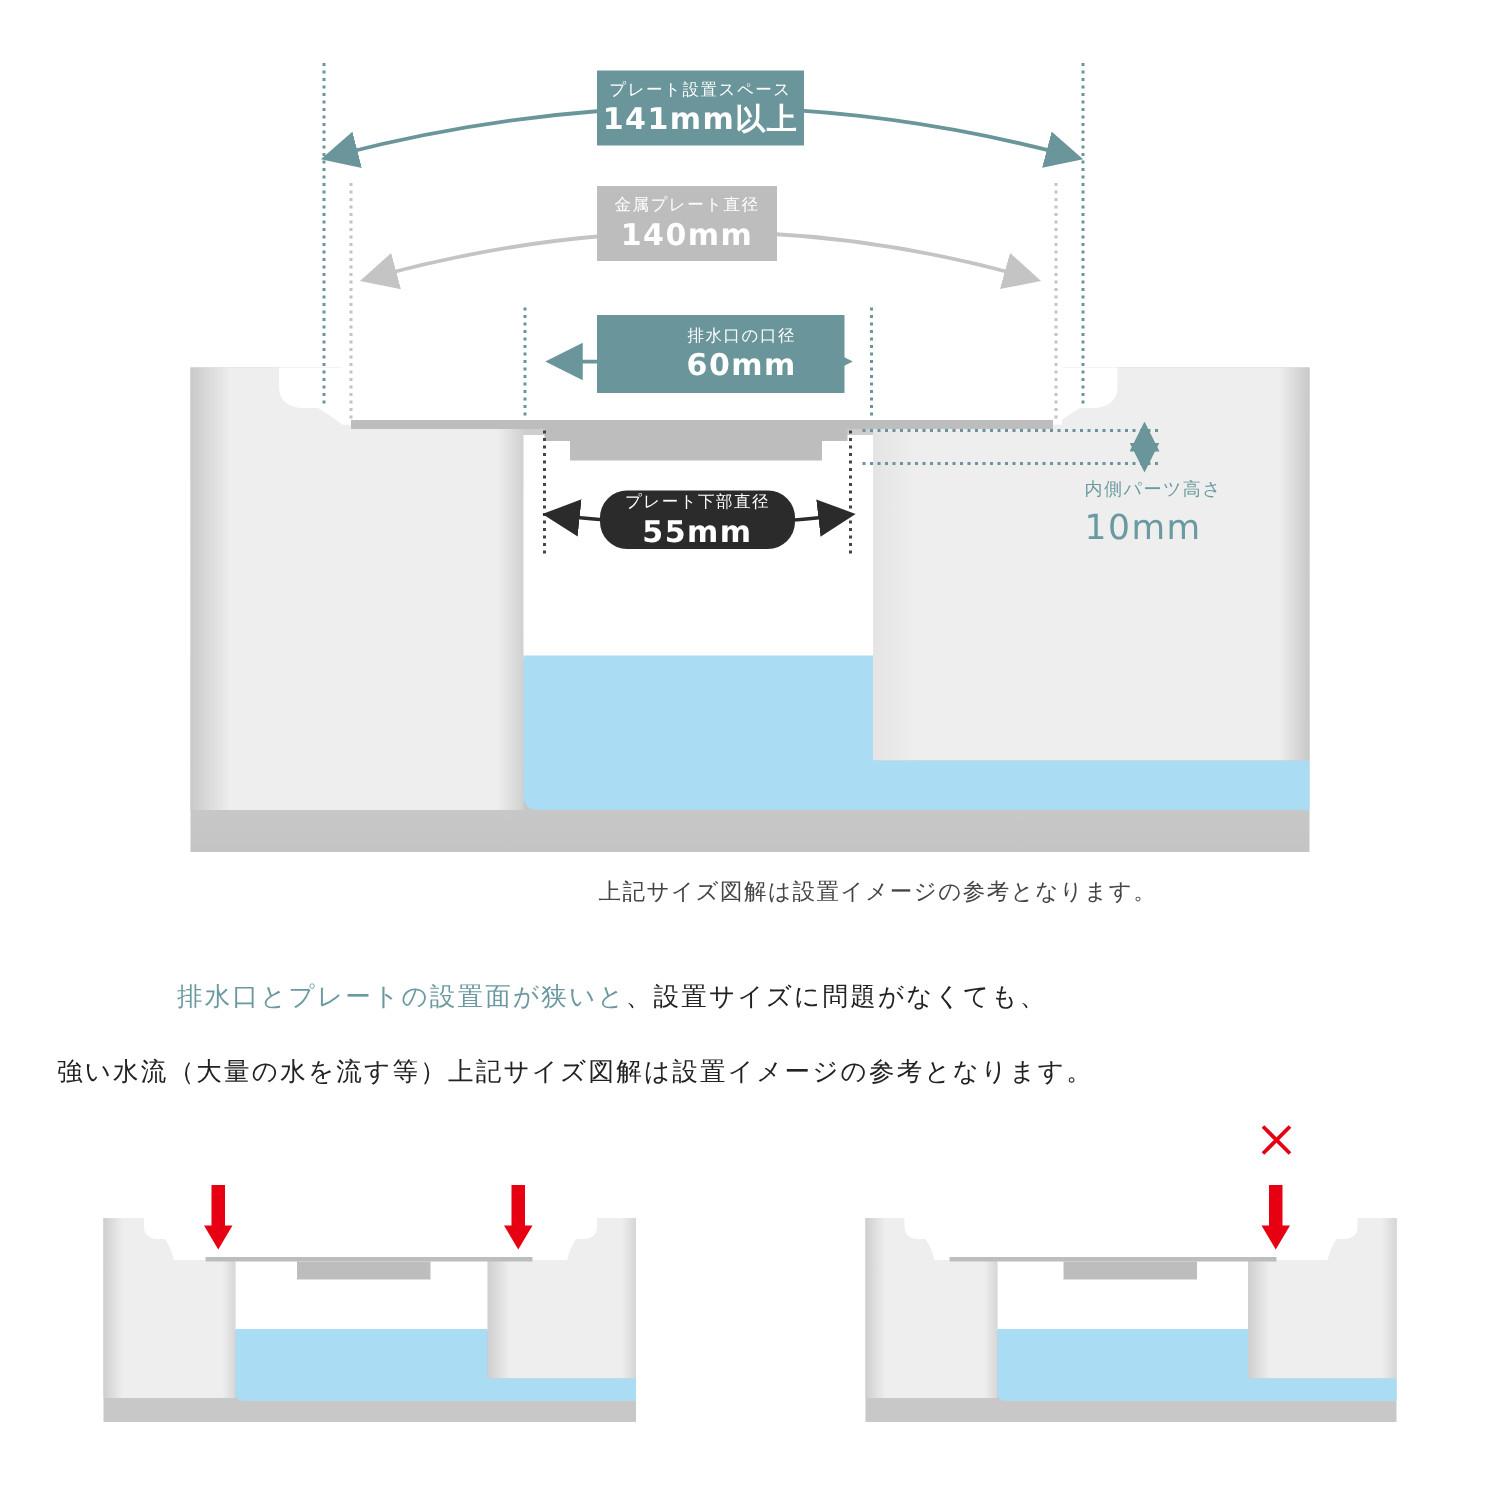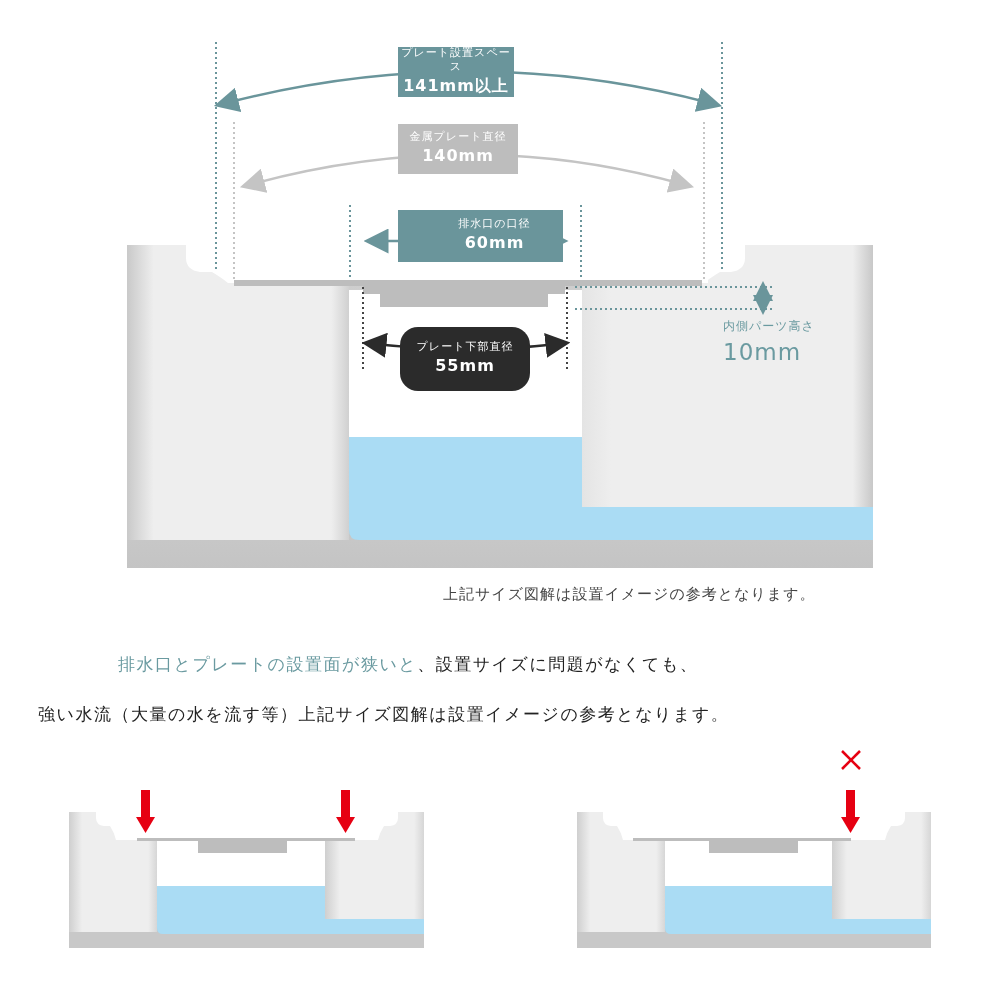--- a/index.html
+++ b/index.html
@@ -1,22 +1,22 @@
 <!DOCTYPE html>
 <html><head>
   <meta charset="utf-8">
   <style>
     html, body { margin:0; padding:0; background:#ffffff; }
     body { width:1000px; height:1000px; position:relative; overflow:hidden; font-family:"DejaVu Sans", sans-serif; }
     .abs { position:absolute; }
     svg { position:absolute; left:0; top:0; }
     .label-box { position:absolute; display:flex; flex-direction:column; align-items:center; justify-content:center; color:#fff; text-align:center; }
     .label-box .small { font-size:11px; letter-spacing:1px; line-height:14px; }
-    .label-box .big { font-size:16px; font-weight:bold; letter-spacing:1px; line-height:24px; }
-    .caption { position:absolute; font-size:15px; color:#444; letter-spacing:1px;margin-left:44px; }
+    .label-box .big { font-size:20px; font-weight:bold; letter-spacing:1px; line-height:24px; }
+    .caption { position:absolute; font-size:15px; color:#444; letter-spacing:1px; }
     .headline { position:absolute; font-size:17px; color:#222; letter-spacing:1.5px; white-space:nowrap; }
     .accent { color:#6a9aa0; }
     .side-label { position:absolute; color:#6a9aa0; }
   </style>
 </head>
 <body>
 
 <div class="abs" style="left:0;top:0;width:1000px;height:600px;">
   <svg width="1000" height="600">
     <defs>
@@ -81,33 +81,33 @@
     <line x1="575" y1="287" x2="773" y2="287" stroke="#6a959b" stroke-width="2" stroke-dasharray="2,3"></line>
     <line x1="575" y1="309" x2="773" y2="309" stroke="#6a959b" stroke-width="2" stroke-dasharray="2,3"></line>
     <line x1="763" y1="291" x2="763" y2="305" stroke="#6a959b" stroke-width="2" marker-start="url(#arT)" marker-end="url(#arT)"></line>
 
     <path d="M710,103 Q470,40 226,103" fill="none" stroke="#6a959b" stroke-width="2.5" marker-start="url(#arT)" marker-end="url(#arT)"></path>
     <path d="M682,184 Q470,125 252,184" fill="none" stroke="#c4c4c4" stroke-width="2.5" marker-start="url(#arG)" marker-end="url(#arG)"></path>
     <line x1="376" y1="241" x2="556" y2="241" stroke="#6a959b" stroke-width="2.5" marker-start="url(#arT)" marker-end="url(#arT)"></line>
     <path d="M374,344 Q470,354 558,344" fill="none" stroke="#2b2b2b" stroke-width="2.5" marker-start="url(#arK)" marker-end="url(#arK)"></path>
   </svg>
 
-  <div class="label-box" style="left:398px;top:47px;width:116px;height:50px;background:#6a959b;">
+  <div class="label-box" style="left:398px;top:47px;width:138px;height:50px;background:#6a959b;">
     <span class="small">プレート設置スペース</span>
     <span class="big">141mm以上</span>
   </div>
   <div class="label-box" style="left:398px;top:124px;width:120px;height:50px;background:#bdbdbd;">
     <span class="small">金属プレート直径</span>
     <span class="big">140mm</span>
   </div>
   <div class="label-box" style="left:398px;top:210px;width:137px;height:52px;background:#6a959b;padding-left:28px;">
     <span class="small">排水口の口径</span>
     <span class="big">60mm</span>
   </div>
-  <div class="label-box" style="left:400px;top:327px;width:130px;height:64px;background:#2b2b2b;border-radius:18px;">
+  <div class="label-box" style="left:400px;top:327px;width:130px;height:39px;background:#2b2b2b;border-radius:18px;">
     <span class="small">プレート下部直径</span>
     <span class="big">55mm</span>
   </div>
 
   <div class="side-label" style="left:723px;top:318px;">
     <div style="font-size:12px;letter-spacing:1px;font-family:Liberation Mono, monospace;">内側パーツ高さ</div>
     <div style="font-size:23px;font-weight:normal;letter-spacing:1px;margin-top:4px;">10mm</div>
   </div>
 </div>
 

